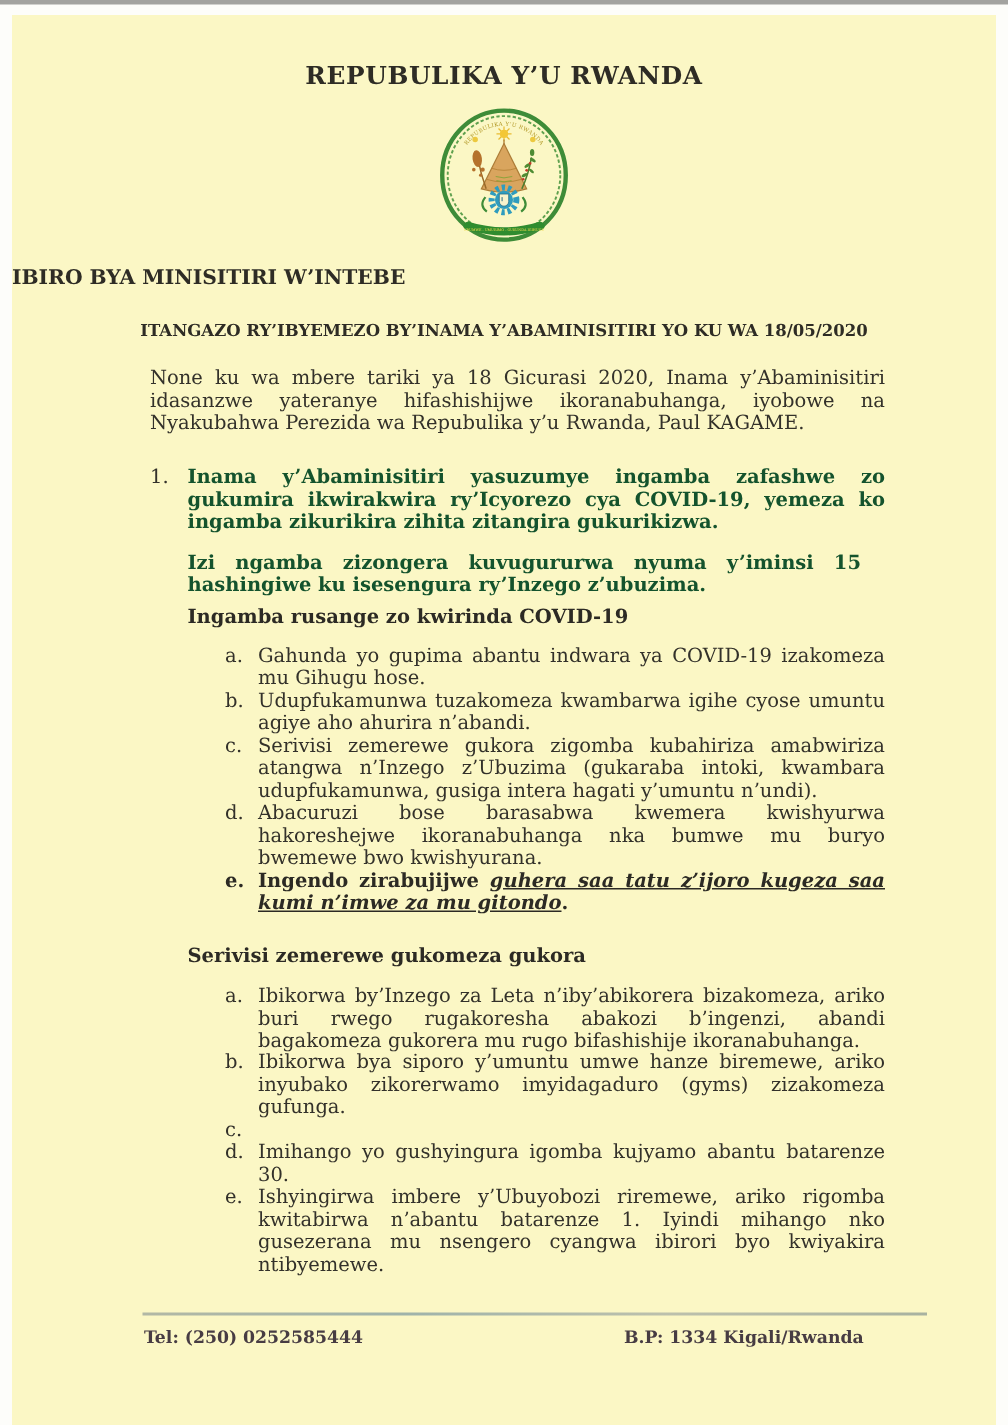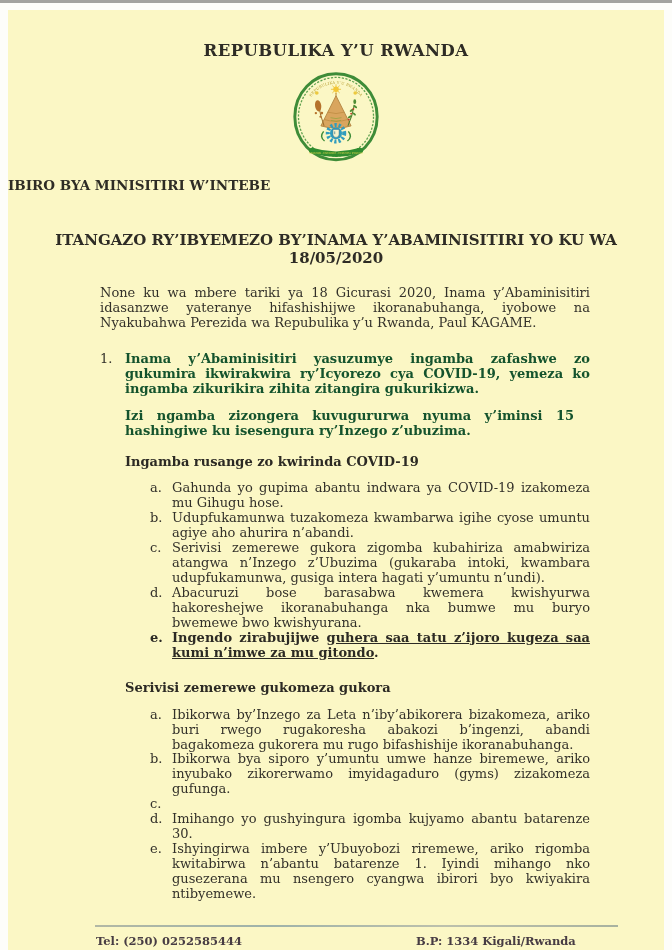--- a/index.html
+++ b/index.html
@@ -29,44 +29,44 @@
   }
   .emblem { display: block; margin: 11px auto 0 auto; width: 92px; height: 97px; }
   .office-title {
     text-align: left;
     font-size: 13.5px; font-weight: bold;
     margin-top: 9px;
     color: #2e2c25;
   }
   .announcement-title {
     text-align: center;
-    font-size: 15px; font-weight: bold;
-    margin-top: 38px;
+    font-size: 11px; font-weight: bold;
+    margin-top: 21px;
     color: #2e2c25;
   }
   .content {
     margin: 19px 74px 0 92px;
     font-size: 13px;
     line-height: 1.15;
   }
   .intro { text-align: justify; }
   .decision-item { display: flex; margin-top: 21px; }
   .decision-number { width: 25px; flex: 0 0 25px; }
   .decision-body { flex: 1; }
   .para-bold { font-weight: bold; text-align: justify; color: #14532d; }
   .para-bold + .para-bold { margin-top: 12px; }
   .section-heading {
-    font-weight: bold; margin-top: 16px; color: #2c2a24;
+    font-weight: bold; margin-top: 6px; color: #2c2a24;
   }
   .measure-list { margin-top: 12px; margin-bottom: 0; }
   .measure-item { display: flex; }
   .measure-label { margin-left: 25px; width: 22px; flex: 0 0 22px; }
   .measure-text { flex: 1; text-align: justify; }
   .measure-item.bold { font-weight: bold; color: #2c2a24; }
-  .underlined { text-decoration: underline; }
+  .underlined { text-decoration: underline; font-style: italic; }
   .section-gap { margin-top: 20px; }
   .footer-rule {
     margin: 23px 0 0 87px; width: 523px; height: 2px;
     background: linear-gradient(90deg, #b2b8a5, #9fb3aa, #bcc0ac, #a8b2a0);
   }
   .footer-row {
     display: flex; justify-content: space-between;
     margin: 7px 58px 0 88px;
     font-size: 11.5px; font-weight: bold;
     color: #473c43;

